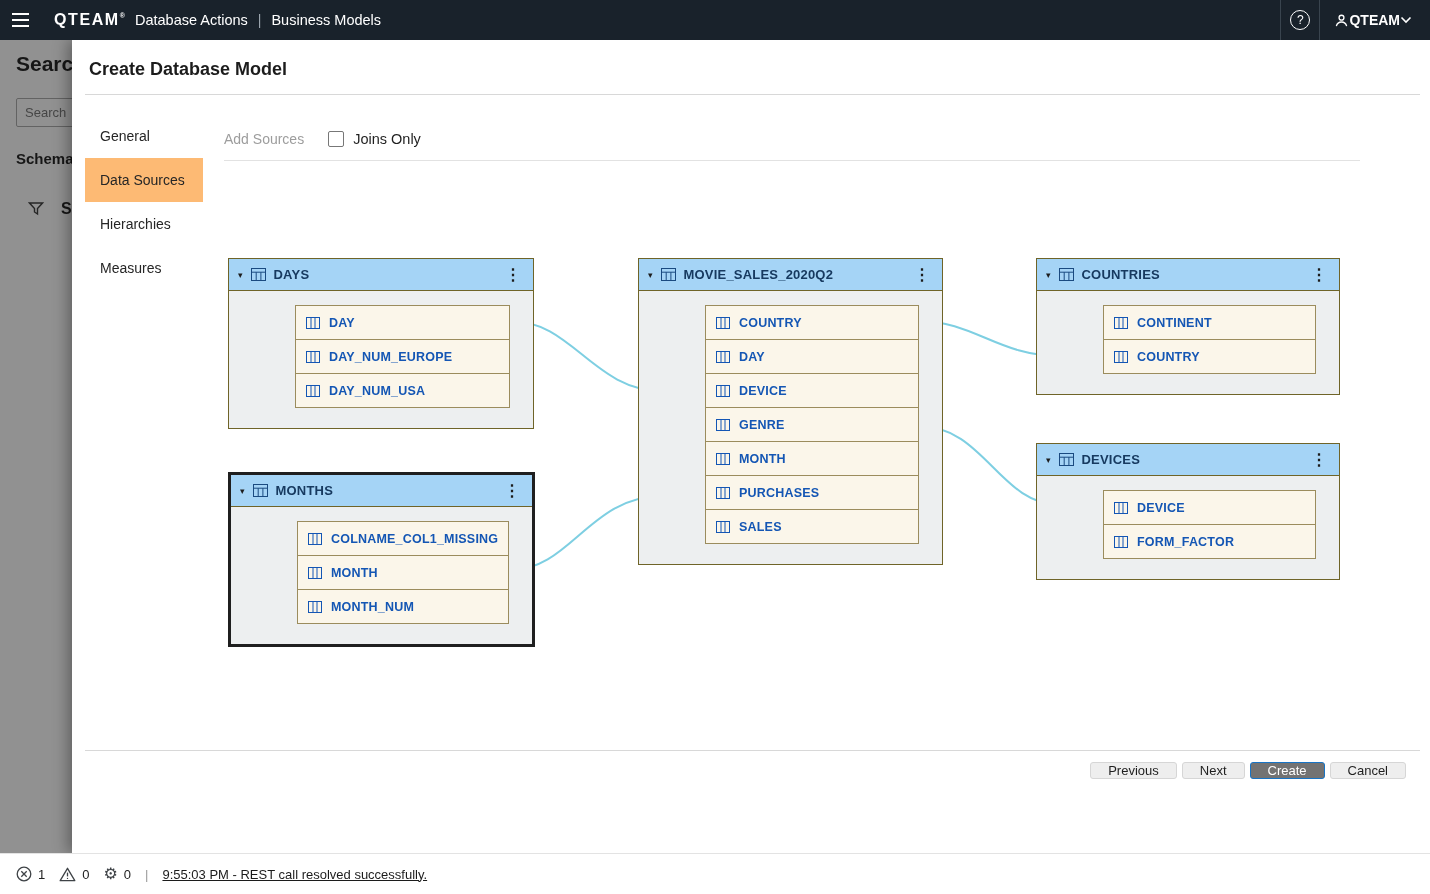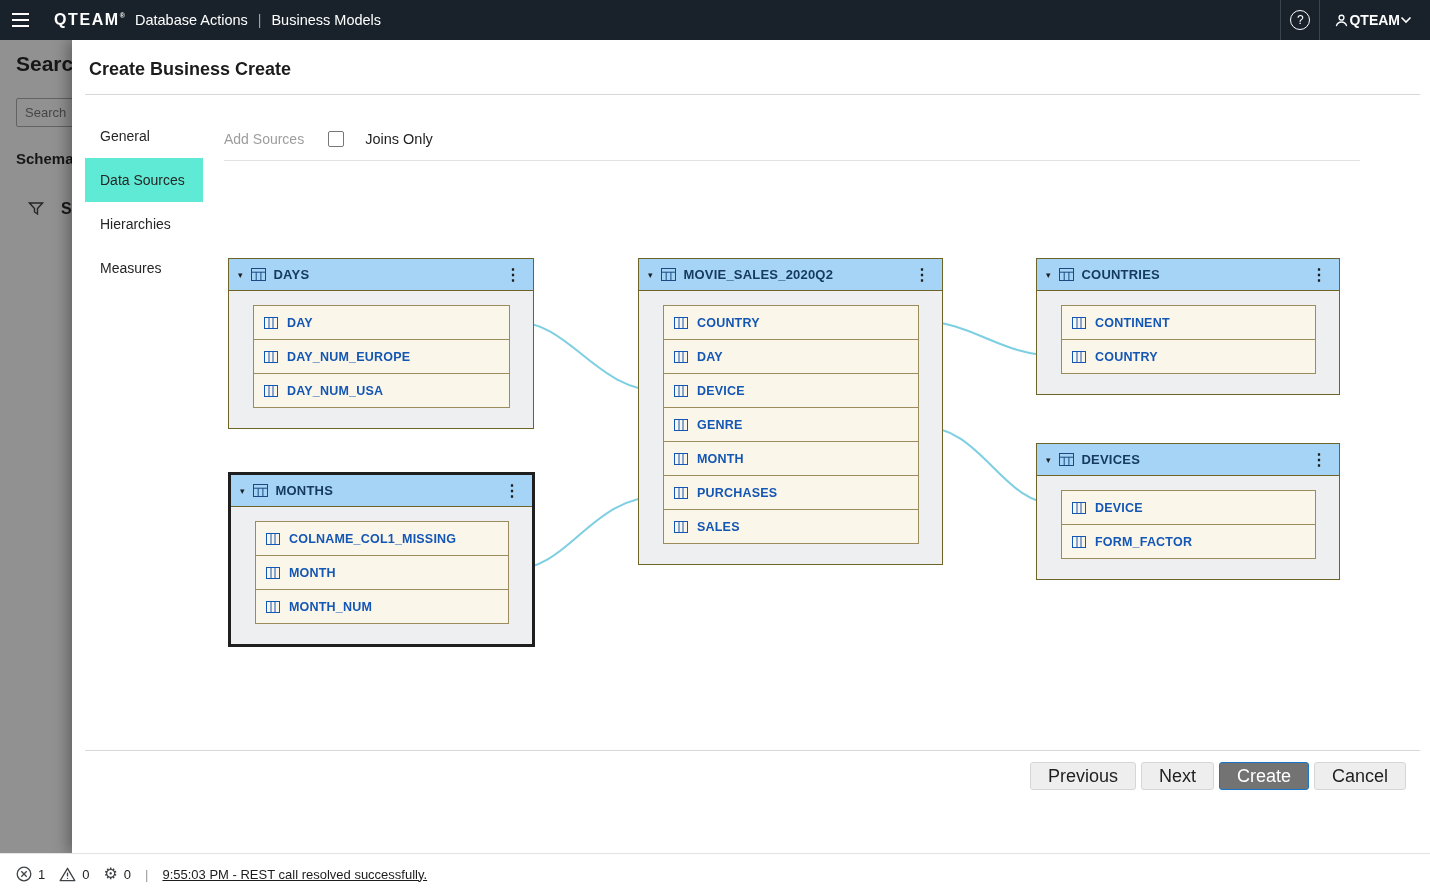--- a/index.html
+++ b/index.html
@@ -40,54 +40,54 @@
   .bg-strip::after { content:""; position:absolute; inset:0; background:rgba(15,15,15,0.46); }
 
   
   .modal { position:absolute; left:72px; top:40px; right:0; bottom:41px; background:#fff;
     box-shadow:-4px 0 14px rgba(0,0,0,0.35); }
   .modal-title { position:absolute; left:17px; top:19px; font-size:18px; font-weight:700; color:#1c1c1c; }
   .title-divider { position:absolute; left:13px; right:10px; top:54px; height:1px; background:#d8d8d8; }
 
   .nav { position:absolute; left:13px; top:74px; width:118px; }
   .nav-item { height:44px; display:flex; align-items:center; padding-left:15px; font-size:14px; color:#262626; cursor:pointer; }
-  .nav-item.active { background:#5eead4; }
+  .nav-item.active { background:#fdba74; }
 
   .toolbar { position:absolute; left:152px; top:78px; height:42px; display:flex; align-items:center; gap:24px; }
   .add-sources { font-size:14px; color:#9d9d9d; cursor:default; }
-  .joins-group { display:flex; align-items:flex-end; gap:21px; }
+  .joins-group { display:flex; align-items:flex-end; gap:9px; }
   .joins-check { appearance:none; -webkit-appearance:none; width:16px; height:16px; border:1px solid #777;
     border-radius:2px; background:#fff; margin:0; cursor:pointer; }
   .joins-label { font-size:14.5px; color:#1f1f1f; }
   .toolbar-divider { position:absolute; left:152px; right:70px; top:120px; height:1px; background:#e2e2e2; }
 
   
   .canvas { position:absolute; inset:0; }
   .joins-layer { position:absolute; inset:0; z-index:1; pointer-events:none; }
   .join-path { fill:none; stroke:#7ecfe2; stroke-width:2; }
 
   .entity { position:absolute; background:#edeff0; border:1px solid #6f6428; z-index:2; }
   .entity.selected { border:3px solid #1f1f1f; }
   .entity-header { height:32px; background:#a5d4f6; border-bottom:1px solid #6f6428;
     display:flex; align-items:center; padding:0 9px; gap:8px; cursor:pointer; }
   .tri { font-size:9px; color:#1c1c1c; }
   .tbl-icon { display:flex; align-items:center; }
   .entity-title { font-size:13px; font-weight:700; color:#173a60; flex:1; letter-spacing:.2px; }
   .kebab { font-size:16px; font-weight:700; color:#1c1c1c; padding:0 3px; cursor:pointer; }
-  .entity-body { padding:14px 23px 20px 24px; }
+  .entity-body { padding:14px 23px 20px 24px;margin-left:42px; }
   .entity-row { height:35px; background:#fbf6ea; border:1px solid #9b8c5d; margin-top:-1px;
     display:flex; align-items:center; gap:9px; padding:0 10px; cursor:pointer; }
   .entity-row:first-child { margin-top:0; }
   .col-icon { display:flex; align-items:center; }
   .col-label { font-size:12.5px; font-weight:700; color:#1456b4; letter-spacing:.2px; }
 
   
   .footer-divider { position:absolute; left:13px; right:10px; top:710px; height:1px; background:#d8d8d8; }
   .footer { position:absolute; right:24px; top:722px; display:flex; gap:5px; }
-  .btn { height:28px; padding:0 17px; font-size:18px; border:1px solid #d6d6d6; background:#eeeeee;
+  .btn { height:17px; padding:0 17px; font-size:13px; border:1px solid #d6d6d6; background:#eeeeee;
     color:#1f1f1f; border-radius:3px; cursor:pointer; font-family:inherit; }
   .btn.primary { background:#737373; border-color:#1874c5; color:#fff; }
 
   
   .statusbar { position:absolute; left:0; right:0; bottom:0; height:41px; background:#fff;
     border-top:1px solid #e3e3e3; display:flex; align-items:center; padding:0 16px; gap:8px;
     font-size:13px; color:#222; z-index:10; }
   .status-group { display:flex; align-items:center; gap:6px; }
   .status-sep { color:#9a9a9a; margin:0 6px; }
   .status-link { color:#1c1c1c; text-decoration:underline; cursor:pointer; }
@@ -137,21 +137,21 @@
         <svg width="16" height="16" viewBox="0 0 16 16" fill="none" stroke="#3a3a3a" stroke-width="1.4">
             <path d="M1.5 2 h13 l-5 5.5 v5.5 l-3 -2 v-3.5 Z"></path>
           </svg>
       </span>
       <span class="bg-s">S</span>
     </div>
   </div>
 </div>
 
 <div class="modal">
-  <div class="modal-title">Create Business Create</div>
+  <div class="modal-title">Create Database Model</div>
   <div class="title-divider"></div>
 
   <div class="nav">
     <div class="nav-item">General</div>
     <div class="nav-item active">Data Sources</div>
     <div class="nav-item">Hierarchies</div>
     <div class="nav-item">Measures</div>
   </div>
 
   <div class="toolbar">

